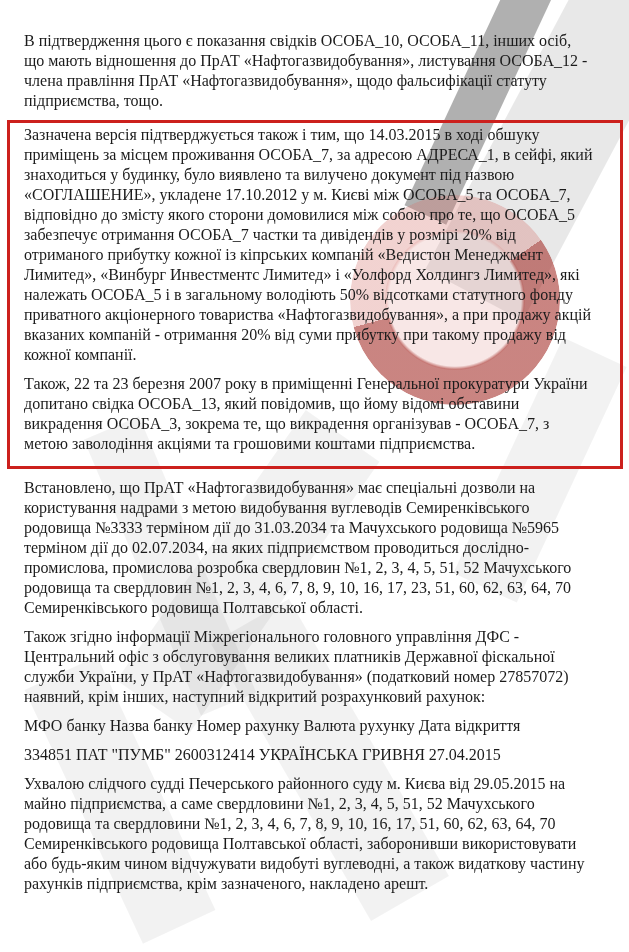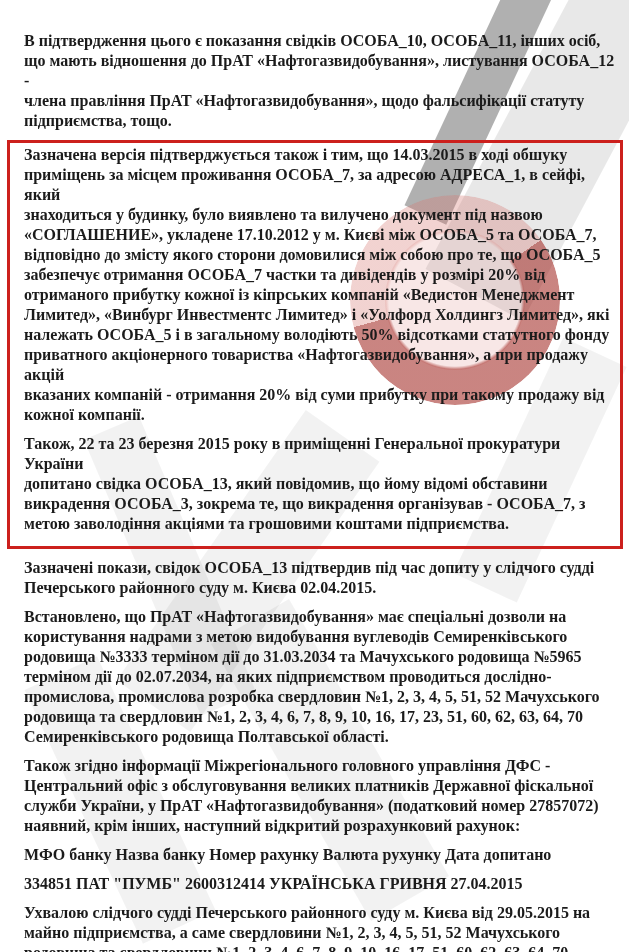--- a/index.html
+++ b/index.html
@@ -12,21 +12,21 @@
     --watermark-red-light: rgba(214,120,114,0.33);
   }
   * { margin: 0; padding: 0; box-sizing: border-box; }
   html, body { width: 629px; height: 952px; }
   body {
     background: var(--page-background);
     font-family: "Liberation Serif", "DejaVu Serif", serif;
     color: var(--text);
     overflow: hidden;
   }
-  .page { position: relative; width: 629px; height: 952px; overflow: hidden; font-weight: bold; }
+  .page { position: relative; width: 629px; height: 952px; overflow: hidden; }
 
   
   .watermark { position: absolute; inset: 0; z-index: 0; pointer-events: none; }
   .wm-band { position: absolute; }
   .wm-band-dark {
     left: 470px; top: -90px; width: 46px; height: 320px;
     background: var(--watermark-gray-dark);
     transform: rotate(25deg);
   }
   .wm-band-corner {
@@ -106,43 +106,41 @@
 знаходиться у будинку, було виявлено та вилучено документ під назвою
 «СОГЛАШЕНИЕ», укладене 17.10.2012 у м. Києві між ОСОБА_5 та ОСОБА_7,
 відповідно до змісту якого сторони домовилися між собою про те, що ОСОБА_5
 забезпечує отримання ОСОБА_7 частки та дивідендів у розмірі 20% від
 отриманого прибутку кожної із кіпрських компаній «Ведистон Менеджмент
 Лимитед», «Винбург Инвестментс Лимитед» і «Уолфорд Холдингз Лимитед», які
 належать ОСОБА_5 і в загальному володіють 50% відсотками статутного фонду
 приватного акціонерного товариства «Нафтогазвидобування», а при продажу акцій
 вказаних компаній - отримання 20% від суми прибутку при такому продажу від
 кожної компанії.</p>
-      <p>Також, 22 та 23 березня 2015 року в приміщенні Генеральної прокуратури України
+      <p>Також, 22 та 23 березня 2007 року в приміщенні Генеральної прокуратури України
 допитано свідка ОСОБА_13, який повідомив, що йому відомі обставини
 викрадення ОСОБА_3, зокрема те, що викрадення організував - ОСОБА_7, з
 метою заволодіння акціями та грошовими коштами підприємства.</p>
     </div>
 
-    <p>Зазначені покази, свідок ОСОБА_13 підтвердив під час допиту у слідчого судді
-Печерського районного суду м. Києва 02.04.2015.</p>
 
     <p>Встановлено, що ПрАТ «Нафтогазвидобування» має спеціальні дозволи на
 користування надрами з метою видобування вуглеводів Семиренківського
 родовища №3333 терміном дії до 31.03.2034 та Мачухського родовища №5965
 терміном дії до 02.07.2034, на яких підприємством проводиться дослідно-
 промислова, промислова розробка свердловин №1, 2, 3, 4, 5, 51, 52 Мачухського
 родовища та свердловин №1, 2, 3, 4, 6, 7, 8, 9, 10, 16, 17, 23, 51, 60, 62, 63, 64, 70
 Семиренківського родовища Полтавської області.</p>
 
     <p>Також згідно інформації Міжрегіонального головного управління ДФС -
 Центральний офіс з обслуговування великих платників Державної фіскальної
 служби України, у ПрАТ «Нафтогазвидобування» (податковий номер 27857072)
 наявний, крім інших, наступний відкритий розрахунковий рахунок:</p>
 
-    <p>МФО банку Назва банку Номер рахунку Валюта рухунку Дата допитано</p>
+    <p>МФО банку Назва банку Номер рахунку Валюта рухунку Дата відкриття</p>
 
     <p>334851 ПАТ "ПУМБ" 2600312414 УКРАЇНСЬКА ГРИВНЯ 27.04.2015</p>
 
     <p>Ухвалою слідчого судді Печерського районного суду м. Києва від 29.05.2015 на
 майно підприємства, а саме свердловини №1, 2, 3, 4, 5, 51, 52 Мачухського
 родовища та свердловини №1, 2, 3, 4, 6, 7, 8, 9, 10, 16, 17, 51, 60, 62, 63, 64, 70
 Семиренківського родовища Полтавської області, заборонивши використовувати
 або будь-яким чином відчужувати видобуті вуглеводні, а також видаткову частину
 рахунків підприємства, крім зазначеного, накладено арешт.</p>
   </div>

